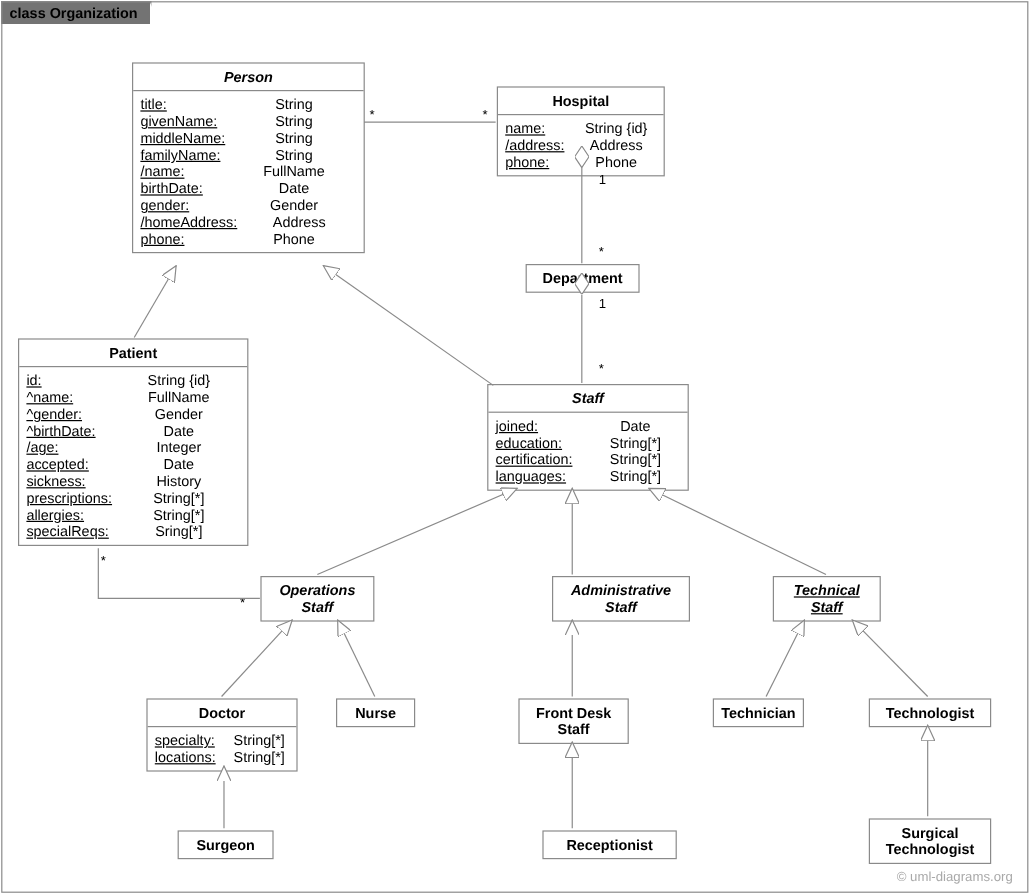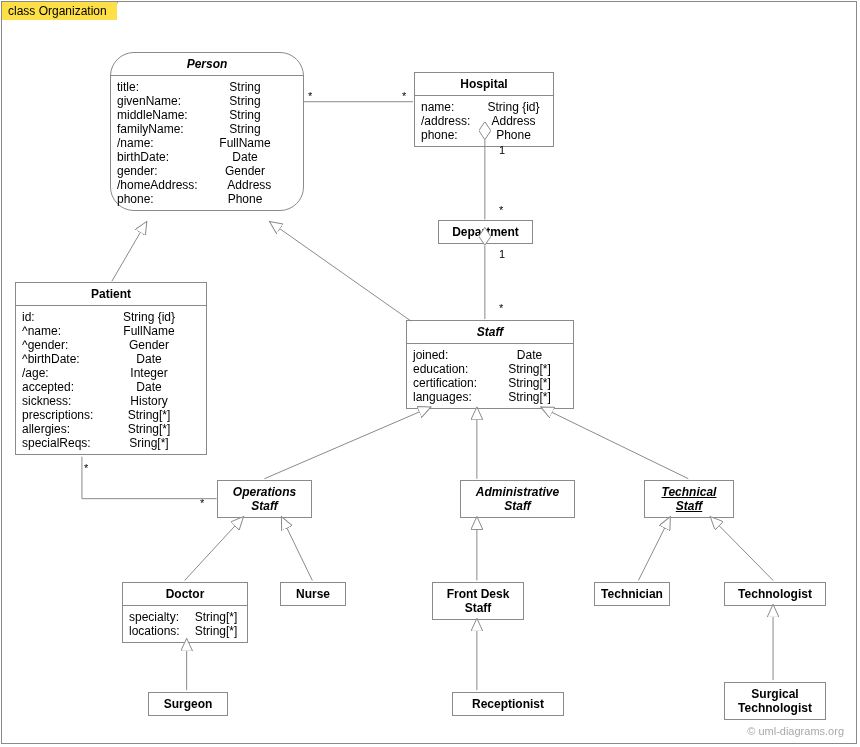--- a/index.html
+++ b/index.html
@@ -16,24 +16,24 @@
     border: 1px solid #8a8a8a;
     margin: 1px;
     box-sizing: border-box;
   }
   .tab {
     position: absolute;
     top: -1px;
     left: -1px;
     border: 1px solid #8a8a8a;
     border-bottom: none;
-    background: #fde047;
+    background: #737373;
     padding: 2px 10px 2px 6px;
     font-size: 12px;
-    font-weight: normal;
+    font-weight: bold;
   }
   .tab::after {
     content: "";
     position: absolute;
     right: -8px;
     top: 0;
     width: 0; height: 0;
     border-top: 18px solid transparent;
     border-left: 8px solid #fff;
   }
@@ -50,21 +50,21 @@
     padding: 4px 6px;
   }
   .class-title.plain { font-style: normal; }
   .sep { border-top: 1px solid #8a8a8a; }
   .attrs {
     padding: 4px 6px;
   }
   .attr-row {
     display: flex;
   }
-  .attr-name { flex: 0 0 auto; min-width: 72px; }
+  .attr-name { flex: 0 0 auto; min-width: 72px; text-decoration: underline; }
   .attr-type { flex: 1 1 auto; text-align: center; padding-left: 4px; }
   svg.overlay {
     position: absolute;
     left: 0; top: 0;
     width: 100%; height: 100%;
     pointer-events: none;
   }
   .mult {
     position: absolute;
     font-size: 11px;
@@ -80,21 +80,21 @@
   }
 </style>
 </head>
 <body>
 
 <div class="frame">
   <div class="tab">
     <span>class Organization</span>
   </div>
 
-  <div class="class-box" style="left:108px; top:50px; width:194px;border-radius:24px;">
+  <div class="class-box" style="left:108px; top:50px; width:194px;">
     <div class="class-title">Person</div>
     <div class="sep"></div>
     <div class="attrs">
       <div class="attr-row">
           <span class="attr-name">title:</span>
           <span class="attr-type">String</span>
         </div>
       <div class="attr-row">
           <span class="attr-name">givenName:</span>
           <span class="attr-type">String</span>

